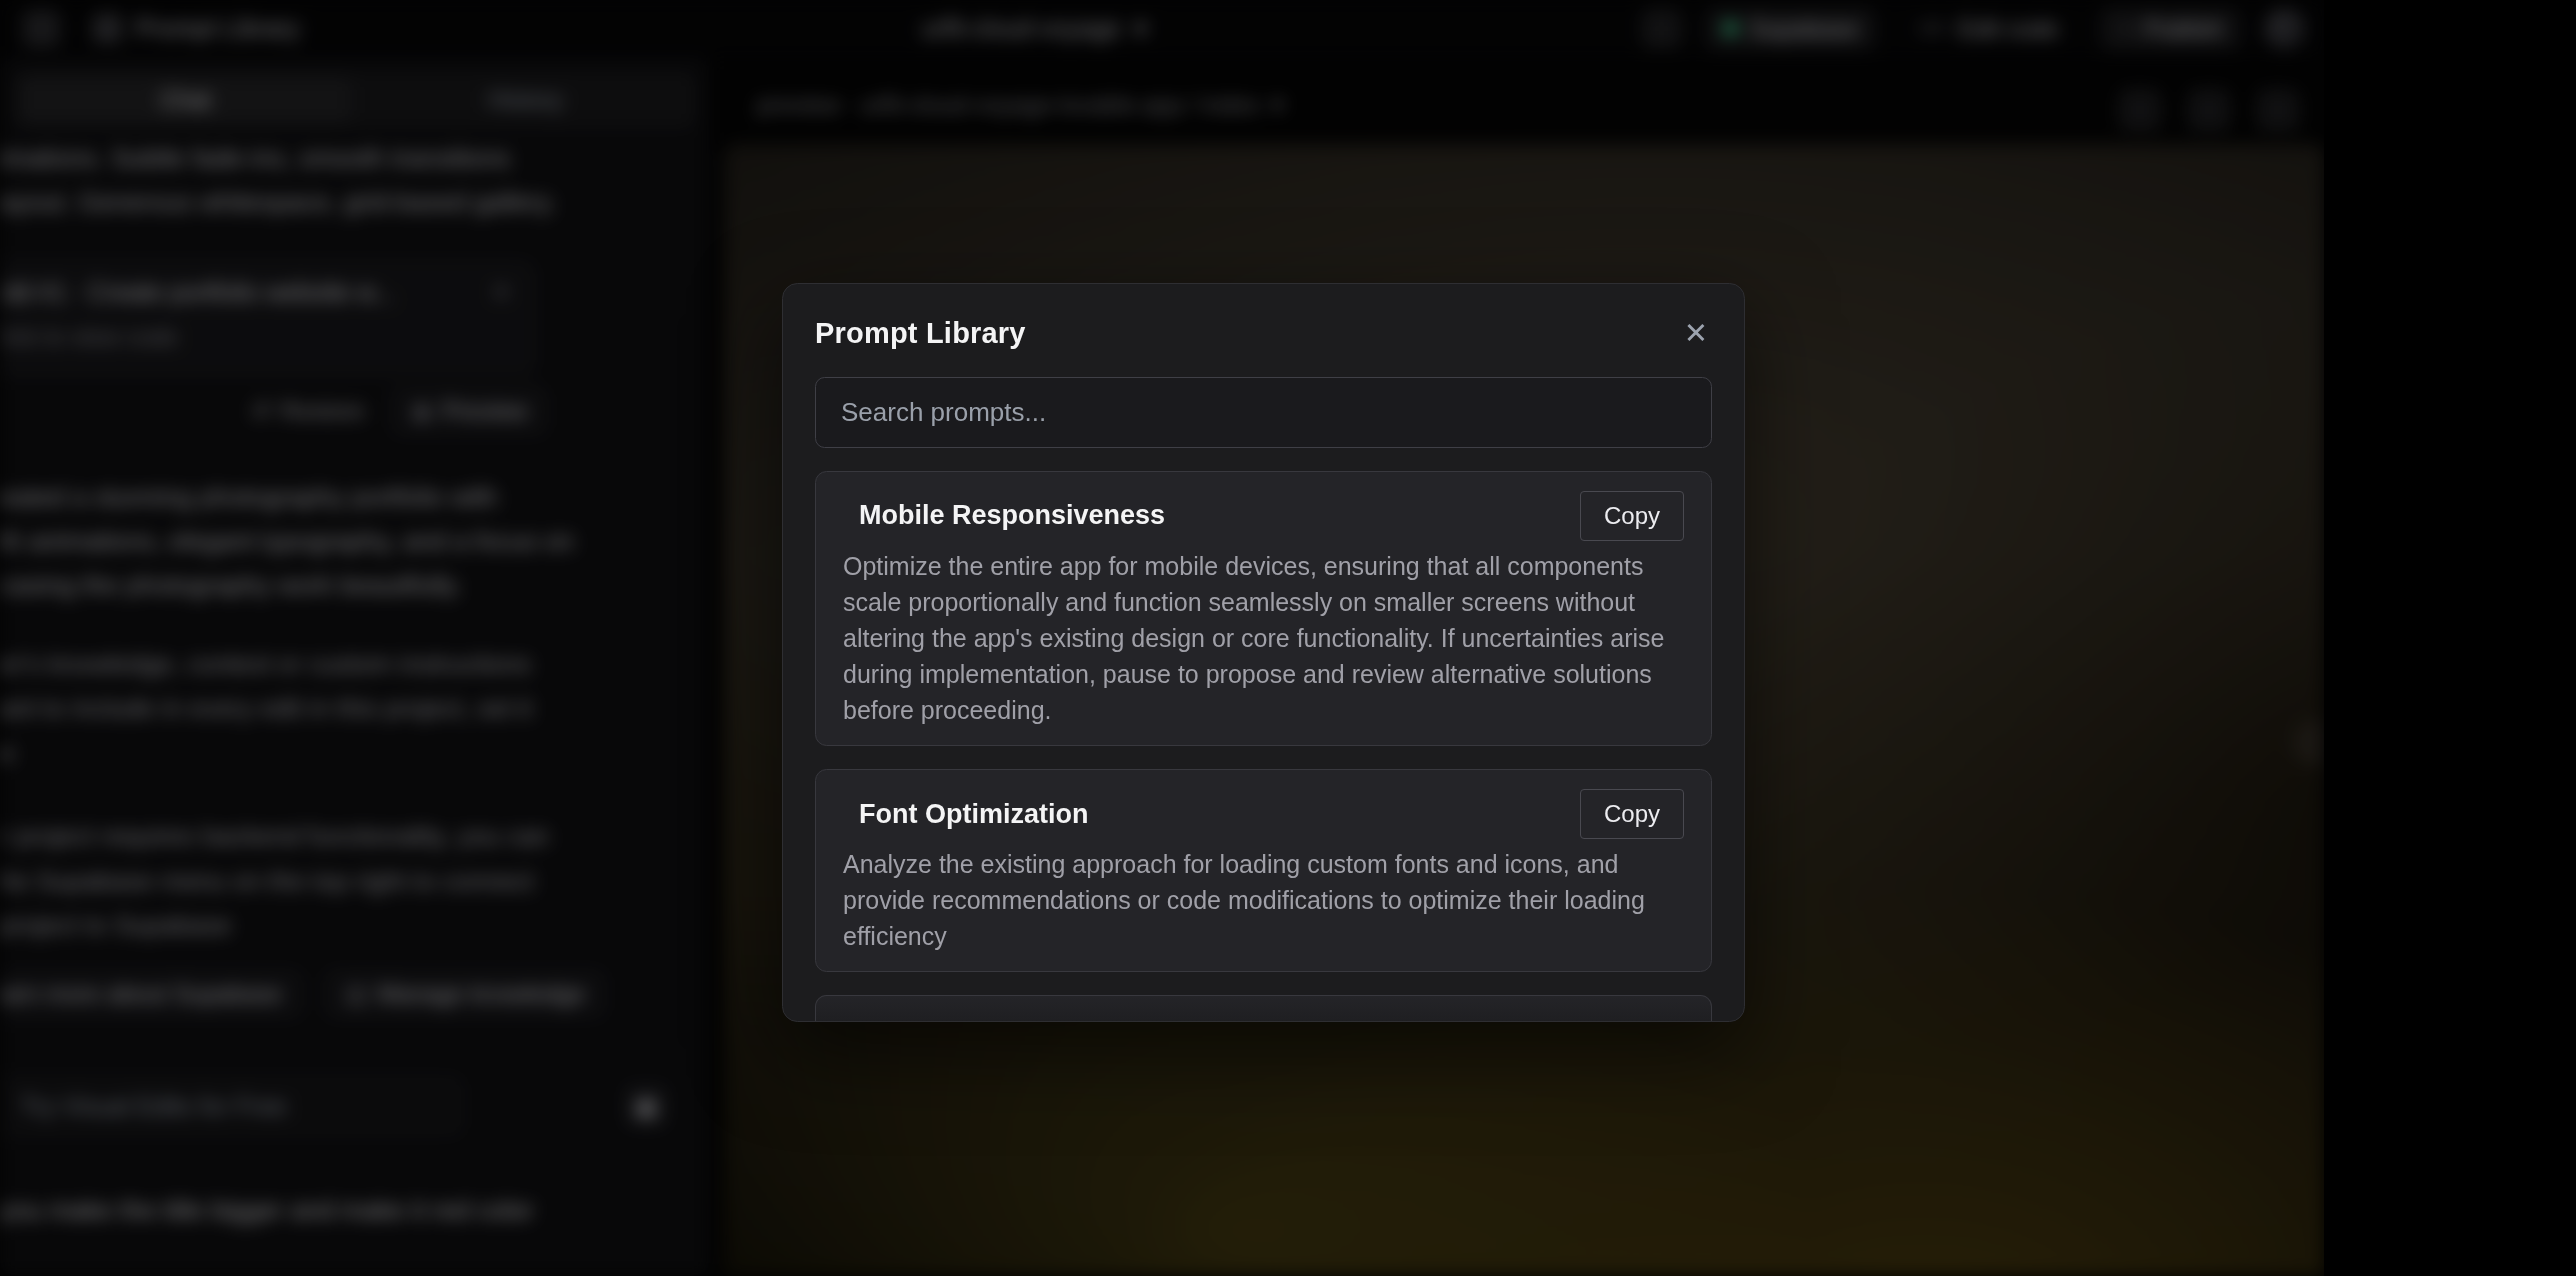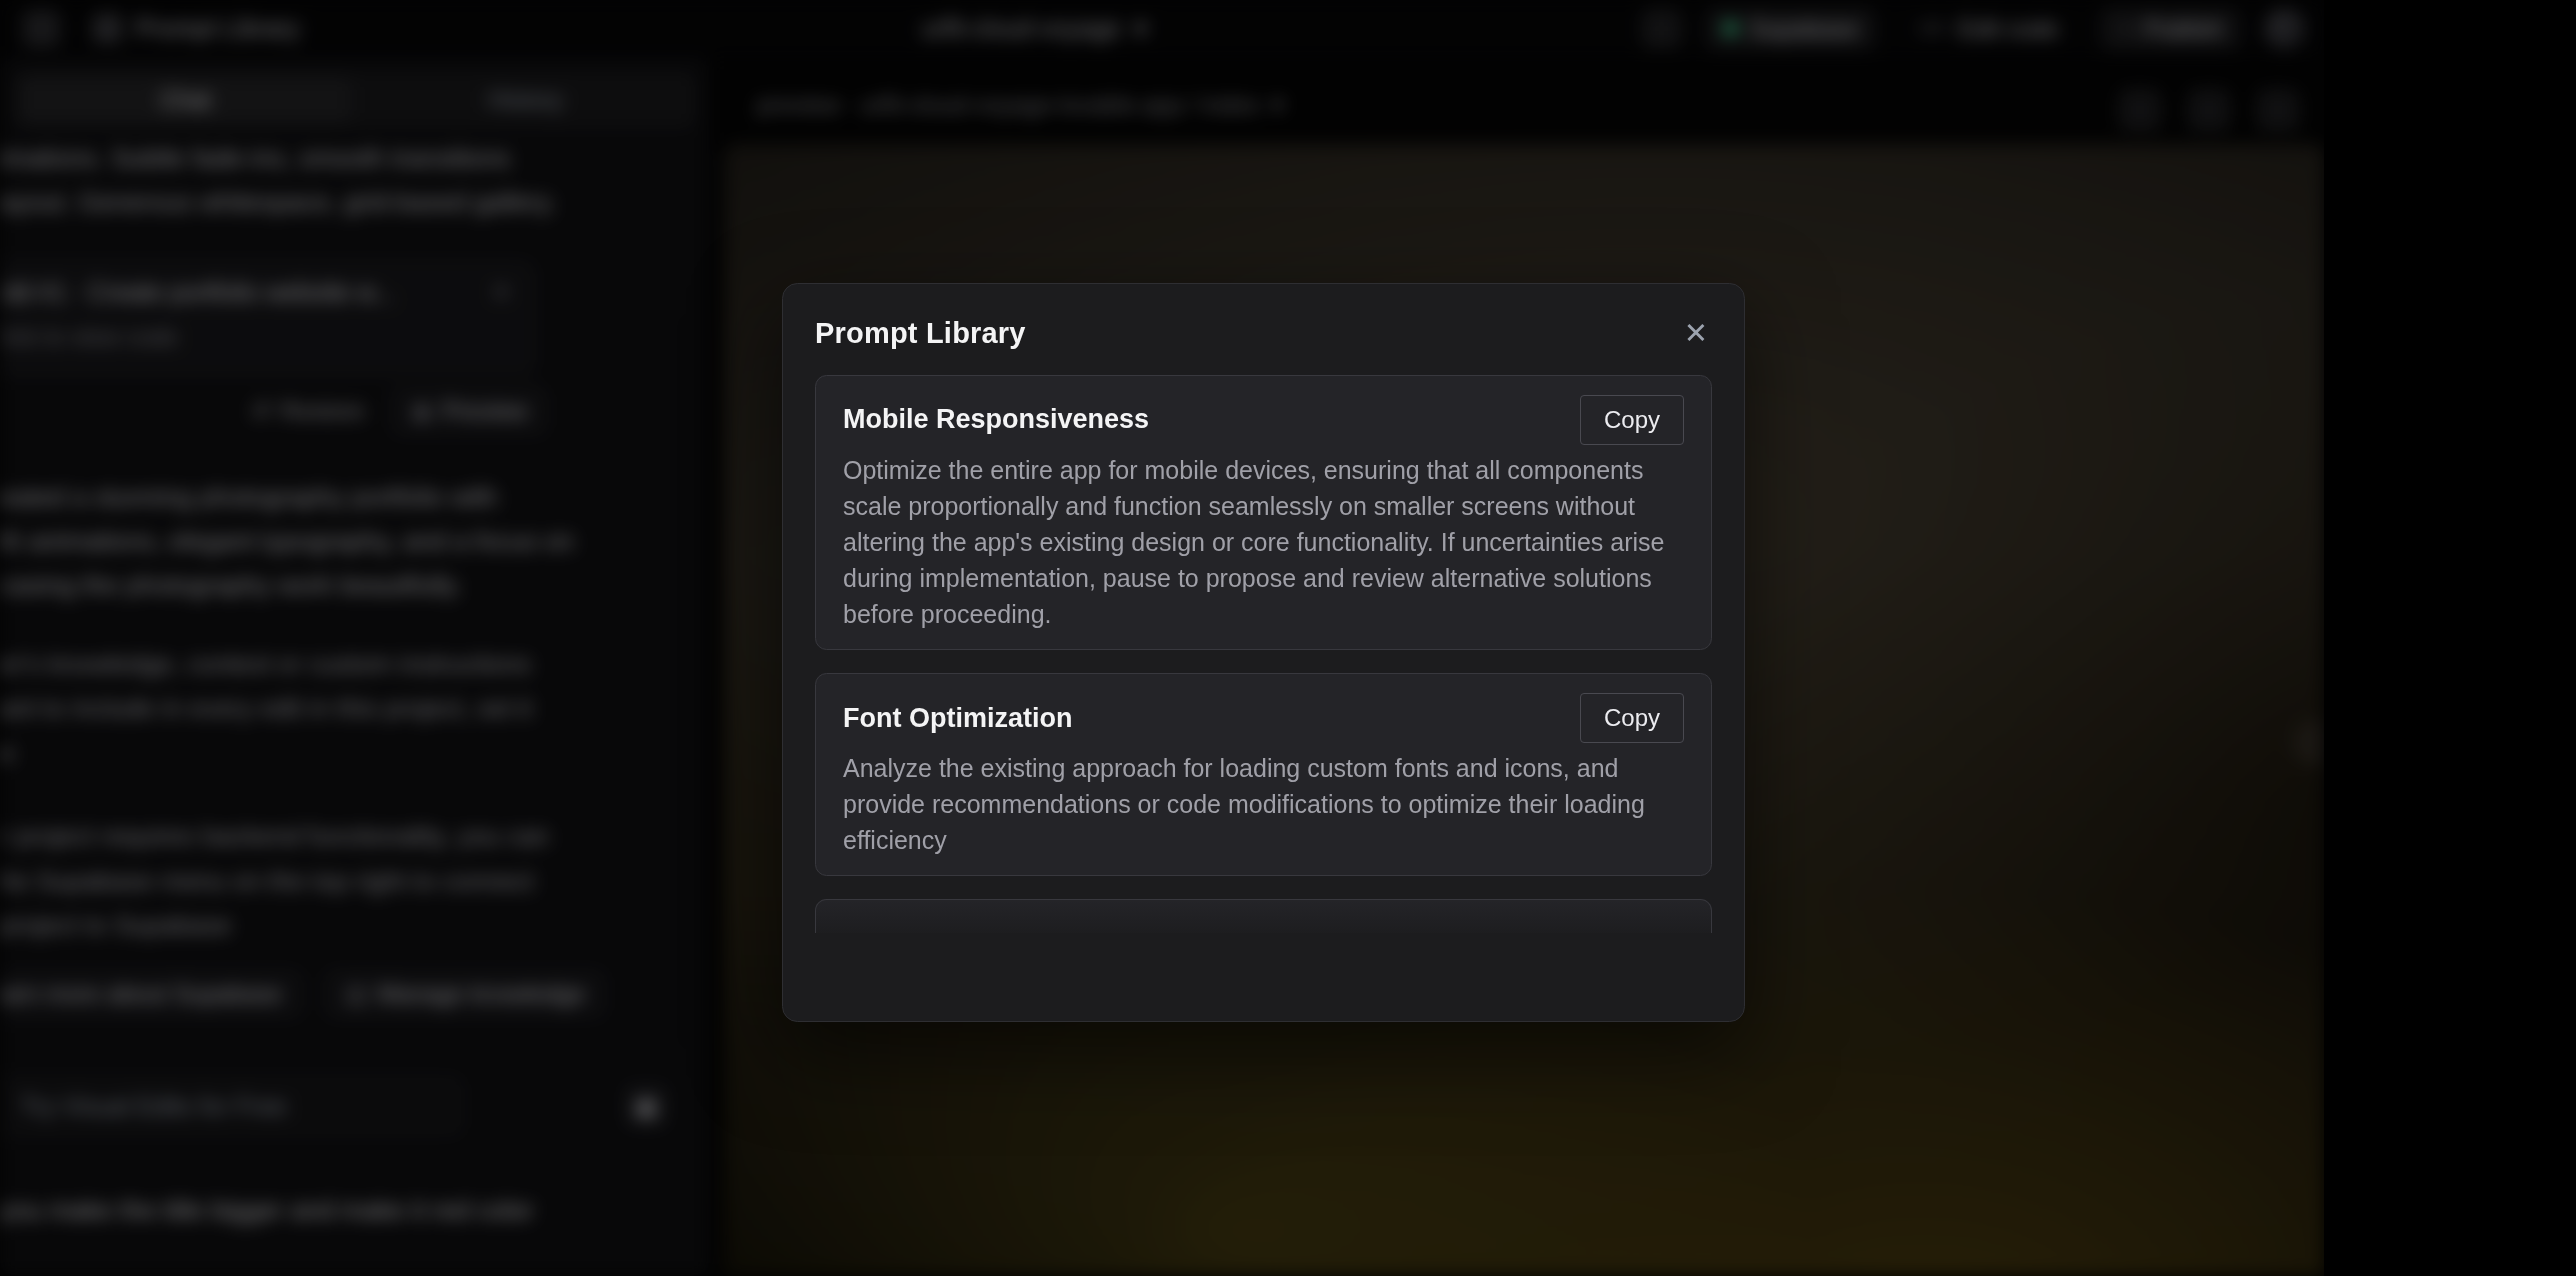--- a/index.html
+++ b/index.html
@@ -71,21 +71,21 @@
          padding:0 32px;box-shadow:0 29px 87px rgba(0,0,0,.6);overflow:hidden;}
   .m-header{display:flex;justify-content:space-between;align-items:center;margin-top:31px;}
   .m-title{font-size:29px;font-weight:600;color:#f4f4f5;letter-spacing:0.2px;}
   .m-close{color:#9ca3af;font-size:29px;line-height:29px;cursor:default;padding:3.9px;}
   .m-search{margin-top:25px;width:100%;height:71px;box-sizing:border-box;background:#1a1a1d;
             border:1.4px solid #3f3f46;border-radius:9.6px;padding:0 25px;color:#e4e4e7;
             font-size:26px;font-family:"Liberation Sans",sans-serif;outline:none;}
   .m-search::placeholder{color:#9aa0aa;}
   .pcard{margin-top:23px;background:#242428;border:1px solid #38383e;border-radius:11.6px;
          padding:19px 27px 17.3px 27px;}
-  .pcard-head{display:flex;justify-content:space-between;align-items:center;}
+  .pcard-head{display:flex;justify-content:space-between;align-items:center;margin-left:16px;}
   .pcard-title{font-size:27px;font-weight:600;color:#f4f4f5;}
   .copybtn{height:50px;padding:0 23px;border:1px solid #494950;border-radius:4px;background:transparent;
            color:#ececf0;font-size:24px;font-family:"Liberation Sans",sans-serif;}
   .pcard-desc{margin-top:7px;color:#a0a0a8;font-size:25px;line-height:36px;max-width:857px;}
   .sliver{margin-top:23px;height:33px;border:1px solid #38383e;border-bottom:0;
           border-radius:11.6px 11.6px 0 0;background:#242428;position:relative;}
   .sliver::after{content:"";position:absolute;inset:0;border-radius:11.6px 11.6px 0 0;
           background:linear-gradient(180deg,rgba(28,28,30,0) 0%,rgba(28,28,30,.85) 100%);}
 </style>
 </head>
@@ -213,20 +213,21 @@
   <div class="dim"></div>
 
   <div class="modal">
     <div class="m-header">
       <div class="m-title">Prompt Library</div>
       <div class="m-close">
         <span>✕</span>
       </div>
     </div>
 
+    <input class="m-search" type="text" placeholder="Search prompts..." style="">
 
     <div class="pcard">
       <div class="pcard-head">
         <div class="pcard-title">Mobile Responsiveness</div>
         <button class="copybtn">Copy</button>
       </div>
       <div class="pcard-desc">Optimize the entire app for mobile devices, ensuring that all components scale proportionally and function seamlessly on smaller screens without altering the app's existing design or core functionality. If uncertainties arise during implementation, pause to propose and review alternative solutions before proceeding.</div>
     </div>
 
     <div class="pcard">

